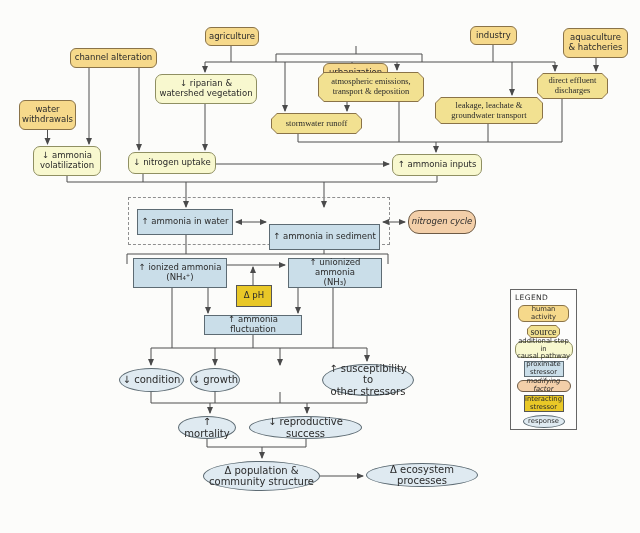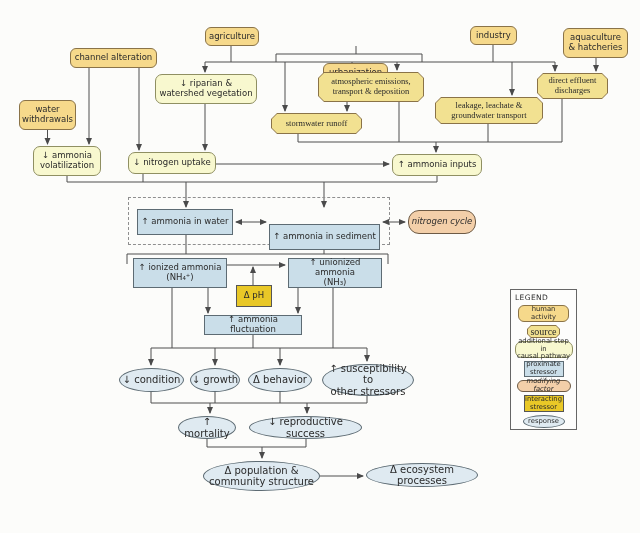--- a/index.html
+++ b/index.html
@@ -186,23 +186,20 @@
   <div class="nd inter" style="left:236px;top:285px;width:36px;height:22px;">
     <span>Δ pH</span>
   </div>
 
   <div class="nd resp" style="left:119px;top:368px;width:65px;height:24px;">
     <span>↓ condition</span>
   </div>
   <div class="nd resp" style="left:190px;top:368px;width:50px;height:24px;">
     <span>↓ growth</span>
   </div>
-  <div class="nd resp" style="left:248px;top:368px;width:64px;height:24px;">
-    <span>Δ behavior</span>
-  </div>
   <div class="nd resp" style="left:322px;top:364px;width:92px;height:32px;">
     <span>↑ susceptibility to</span>
     <span>other stressors</span>
   </div>
   <div class="nd resp" style="left:178px;top:416px;width:58px;height:23px;">
     <span>↑ mortality</span>
   </div>
   <div class="nd resp" style="left:249px;top:416px;width:113px;height:23px;">
     <span>↓ reproductive success</span>
   </div>

